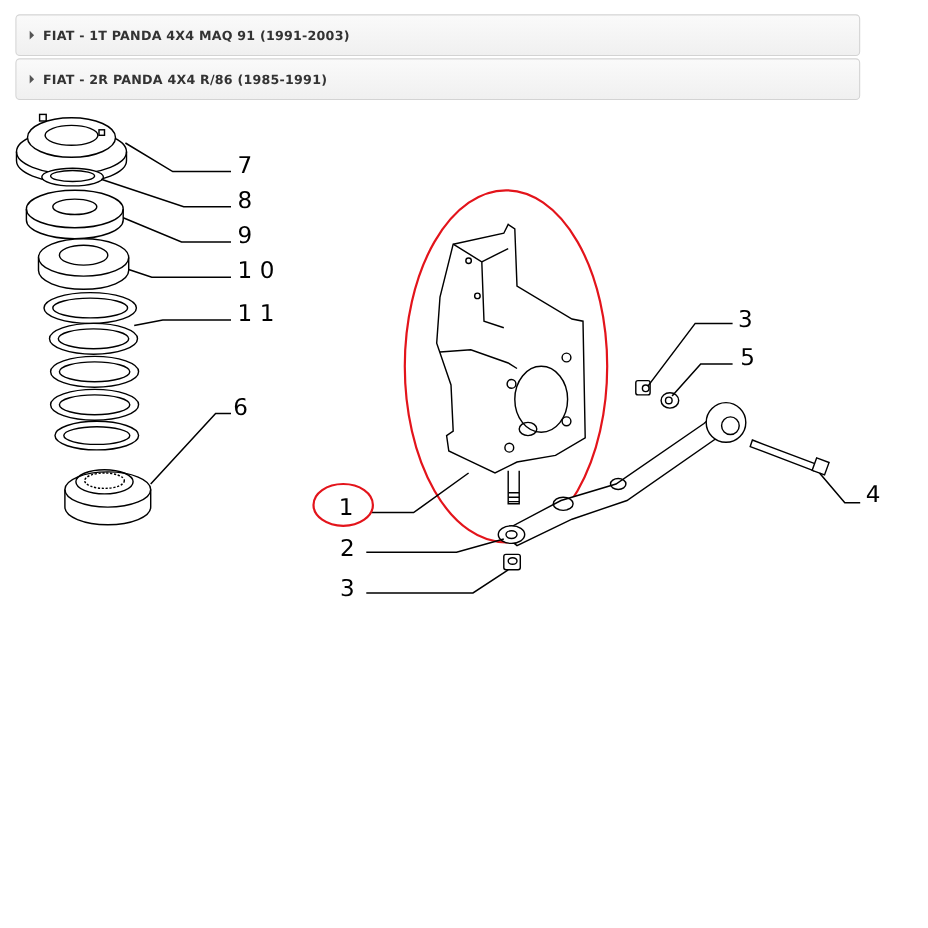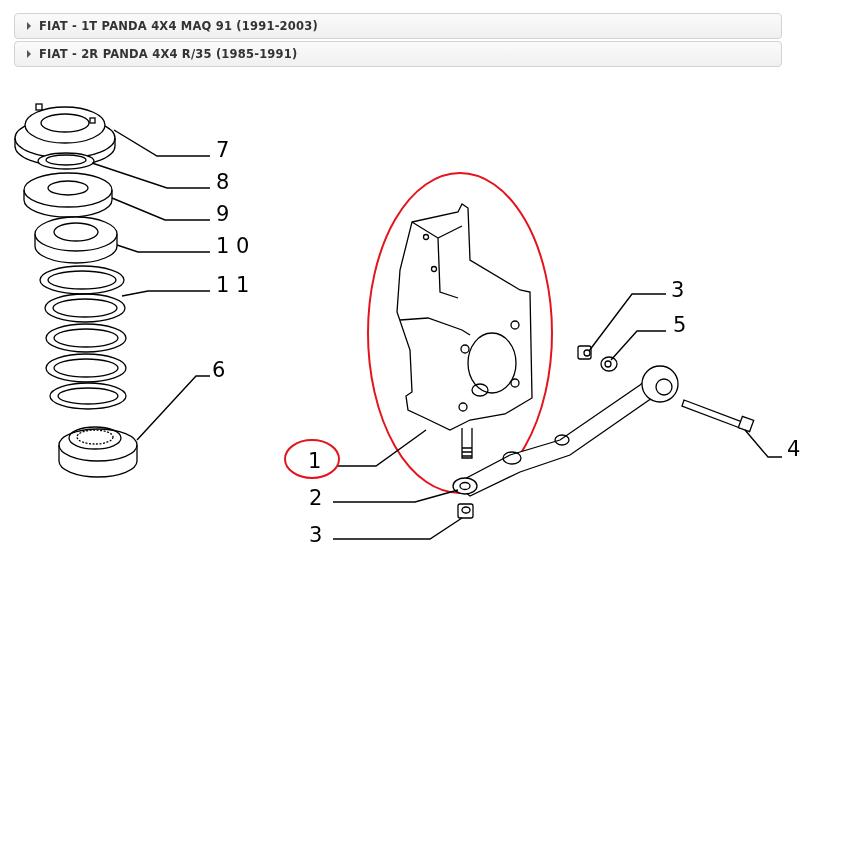--- a/index.html
+++ b/index.html
@@ -1,19 +1,19 @@
 <!DOCTYPE html>
 <html><head>
 <meta charset="utf-8">
 <style>
   html, body { margin: 0; padding: 0; background: #ffffff; }
   body { width: 844px; height: 844px; position: relative; overflow: hidden; font-family: "DejaVu Sans", sans-serif; }
   .accordion { position: absolute; left: 14px; top: 13px; width: 768px; }
   .acc-header {
-    height: 26px; box-sizing: border-box;
+    height: 38px; box-sizing: border-box;
     border: 1px solid #d3d3d3; border-radius: 4px;
     background: linear-gradient(#fafafa, #f0f0f0);
     display: flex; align-items: center; padding-left: 12px;
     margin-bottom: 2px; cursor: pointer;
   }
   .acc-arrow { width: 0; height: 0; border-top: 4px solid transparent; border-bottom: 4px solid transparent; border-left: 4px solid #555; margin-right: 8px; }
   .acc-label { font-size: 11.5px; font-weight: bold; color: #333; letter-spacing: 0.2px; }
   .diagram { position: absolute; left: 0; top: 80px; width: 844px; height: 600px; }
   .callout { font-family: "DejaVu Sans", sans-serif; font-size: 21px; fill: #000; }
   .hot { cursor: pointer; }
@@ -21,21 +21,21 @@
 </head>
 <body>
 
 <div class="accordion">
   <div class="acc-header">
     <span class="acc-arrow"></span>
     <span class="acc-label">FIAT - 1T PANDA 4X4 MAQ 91 (1991-2003)</span>
   </div>
   <div class="acc-header">
     <span class="acc-arrow"></span>
-    <span class="acc-label">FIAT - 2R PANDA 4X4 R/35 (1985-1991)</span>
+    <span class="acc-label">FIAT - 2R PANDA 4X4 R/86 (1985-1991)</span>
   </div>
 </div>
 
 <svg class="diagram" viewBox="0 80 844 600" width="844" height="600" xmlns="http://www.w3.org/2000/svg" fill="none" stroke="#000" stroke-width="1.3">
 
   <g class="hot">
     <ellipse cx="65" cy="138" rx="50" ry="20" fill="#fff"></ellipse>
     <path d="M15 138 v8 a50 20 0 0 0 100 0 v-8"></path>
     <ellipse cx="65" cy="125" rx="40" ry="18" fill="#fff"></ellipse>
     <ellipse cx="65" cy="123" rx="24" ry="9"></ellipse>

